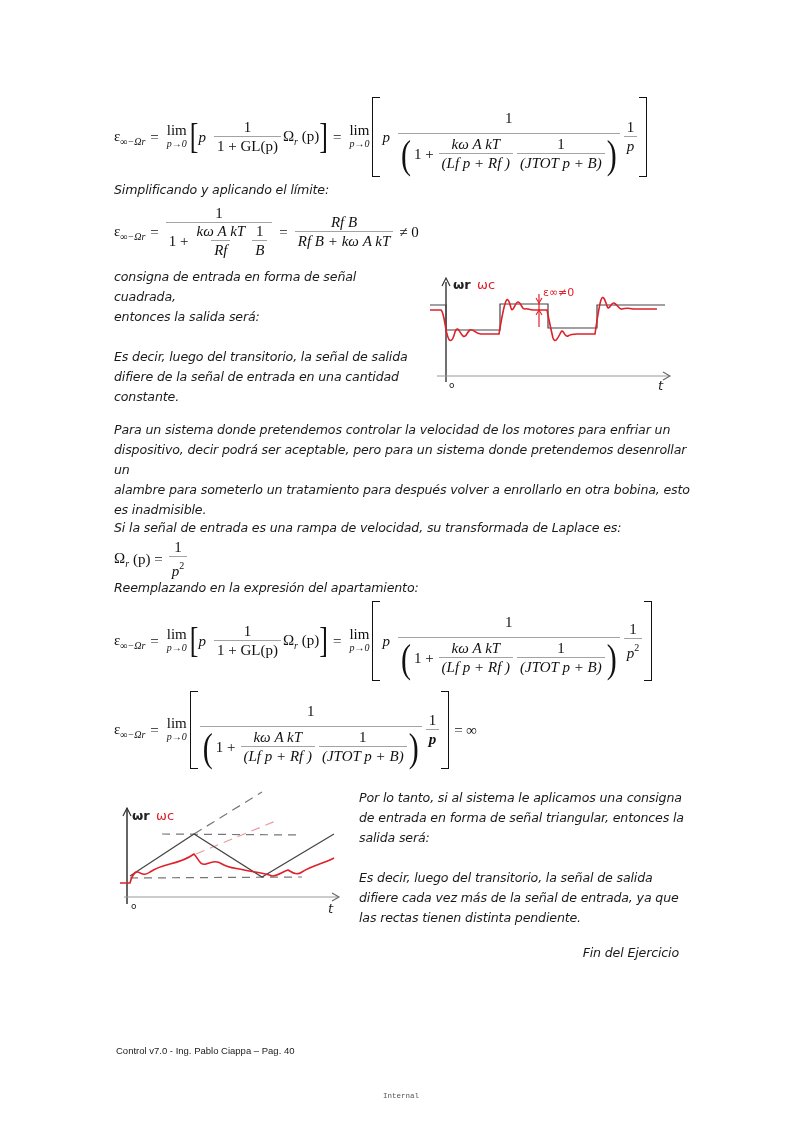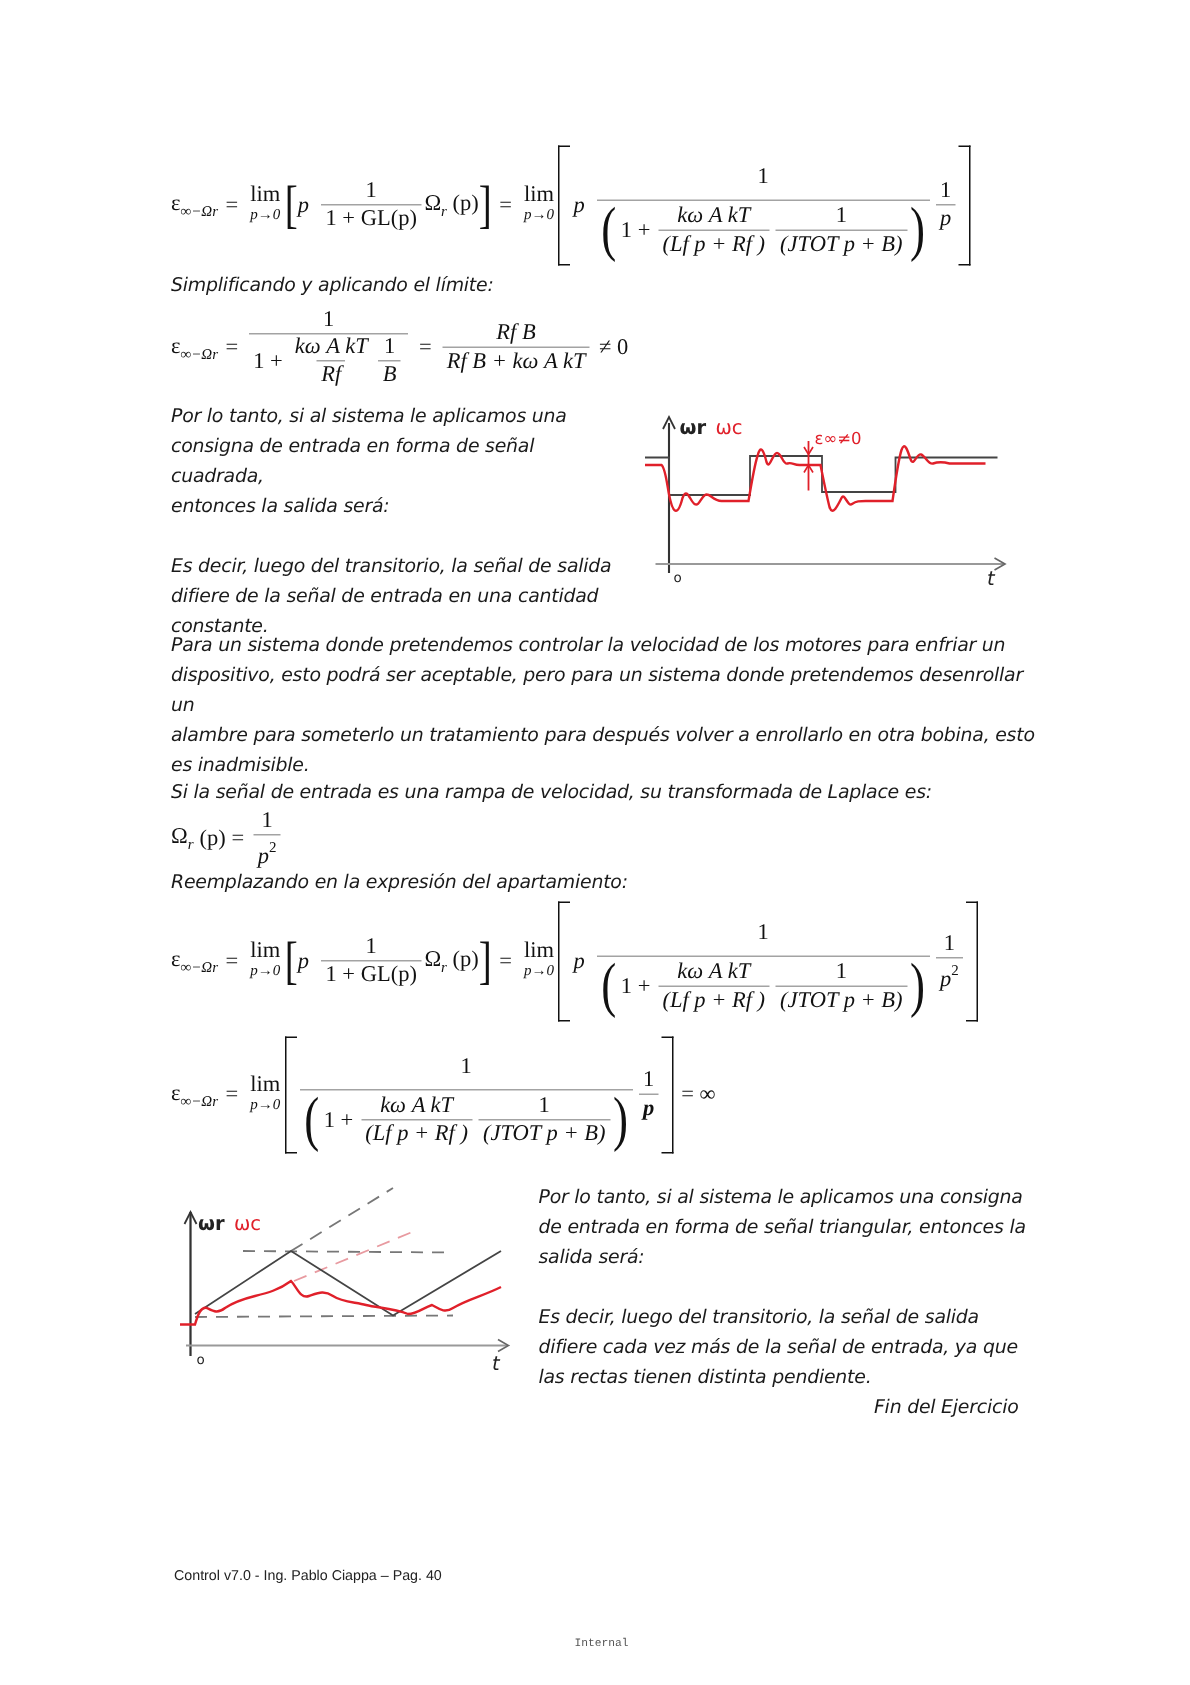--- a/index.html
+++ b/index.html
@@ -93,21 +93,20 @@
   </span>
   <span style="margin:0 5px;">=</span>
   <span class="frac">
       <span class="num mi">Rf  B</span>
       <span class="den mi">Rf  B + kω A kT</span>
     </span>
   <span style="margin-left:4px;">≠ 0</span>
 </div>
 
 <div class="abs" style="left:114px; top:267px; width:300px;">
-  <div class="it">Por lo tanto, si al sistema le aplicamos una</div>
   <div class="it">consigna de entrada en forma de señal cuadrada,</div>
   <div class="it">entonces la salida será:</div>
   <div class="it" style="height:20px;"></div>
   <div class="it">Es decir, luego del transitorio, la señal de salida</div>
   <div class="it">difiere de la señal de entrada en una cantidad</div>
   <div class="it">constante.</div>
 </div>
 
 <svg class="abs" style="left:425px; top:272px;" width="250" height="122" viewBox="0 0 250 122">
 
@@ -125,21 +124,21 @@
   <polyline points="111,43 114,38 117,43" fill="none" stroke="#e0202a" stroke-width="1.1"></polyline>
   <text x="118" y="24" font-family="DejaVu Sans, sans-serif" font-size="11" fill="#e0202a">ε∞≠0</text>
   <text x="28" y="17" font-family="DejaVu Sans, sans-serif" font-size="13" font-weight="bold" fill="#222">ωr</text>
   <text x="52" y="17" font-family="DejaVu Sans, sans-serif" font-size="13" fill="#e0202a">ωc</text>
   <text x="24" y="116" font-family="DejaVu Sans, sans-serif" font-size="9" fill="#222">o</text>
   <text x="233" y="118" font-family="DejaVu Sans, sans-serif" font-size="13" font-style="italic" fill="#222">t</text>
 </svg>
 
 <div class="abs" style="left:114px; top:420px; width:580px;">
   <div class="it">Para un sistema donde pretendemos controlar la velocidad de los motores para enfriar un</div>
-  <div class="it">dispositivo, esto podrá ser aceptable, pero para un sistema donde pretendemos desenrollar un</div>
+  <div class="it">dispositivo, decir podrá ser aceptable, pero para un sistema donde pretendemos desenrollar un</div>
   <div class="it">alambre para someterlo un tratamiento para después volver a enrollarlo en otra bobina, esto</div>
   <div class="it">es inadmisible.</div>
 </div>
 
 <div class="abs it" style="left:114px; top:518px;">Si la señal de entrada es una rampa de velocidad, su transformada de Laplace es:</div>
 
 <div class="abs math row" style="left:114px; top:538px; height:42px;">
   <span><span>Ω</span><span class="sub-s mi">r</span></span>
   <span style="margin:0 4px;">(p) =</span>
   <span class="frac">
@@ -250,17 +249,17 @@
 </svg>
 
 <div class="abs" style="left:359px; top:788px; width:330px;">
   <div class="it">Por lo tanto, si al sistema le aplicamos una consigna</div>
   <div class="it">de entrada en forma de señal triangular, entonces la</div>
   <div class="it">salida será:</div>
   <div class="it" style="height:20px;"></div>
   <div class="it">Es decir, luego del transitorio, la señal de salida</div>
   <div class="it">difiere cada vez más de la señal de entrada, ya que</div>
   <div class="it">las rectas tienen distinta pendiente.</div>
-  <div class="it" style="text-align:right; padding-right:10px;">Fin del Ejercicio</div>
+  <div class="it" style="text-align:right; padding-right:10px;margin-top:15px;">Fin del Ejercicio</div>
 </div>
 
 <div class="abs footer" style="left:116px; top:1045px;">Control v7.0 - Ing. Pablo Ciappa – Pag. 40</div>
 <div class="abs internal" style="left:383px; top:1092px;">Internal</div>
 
 </body></html>

